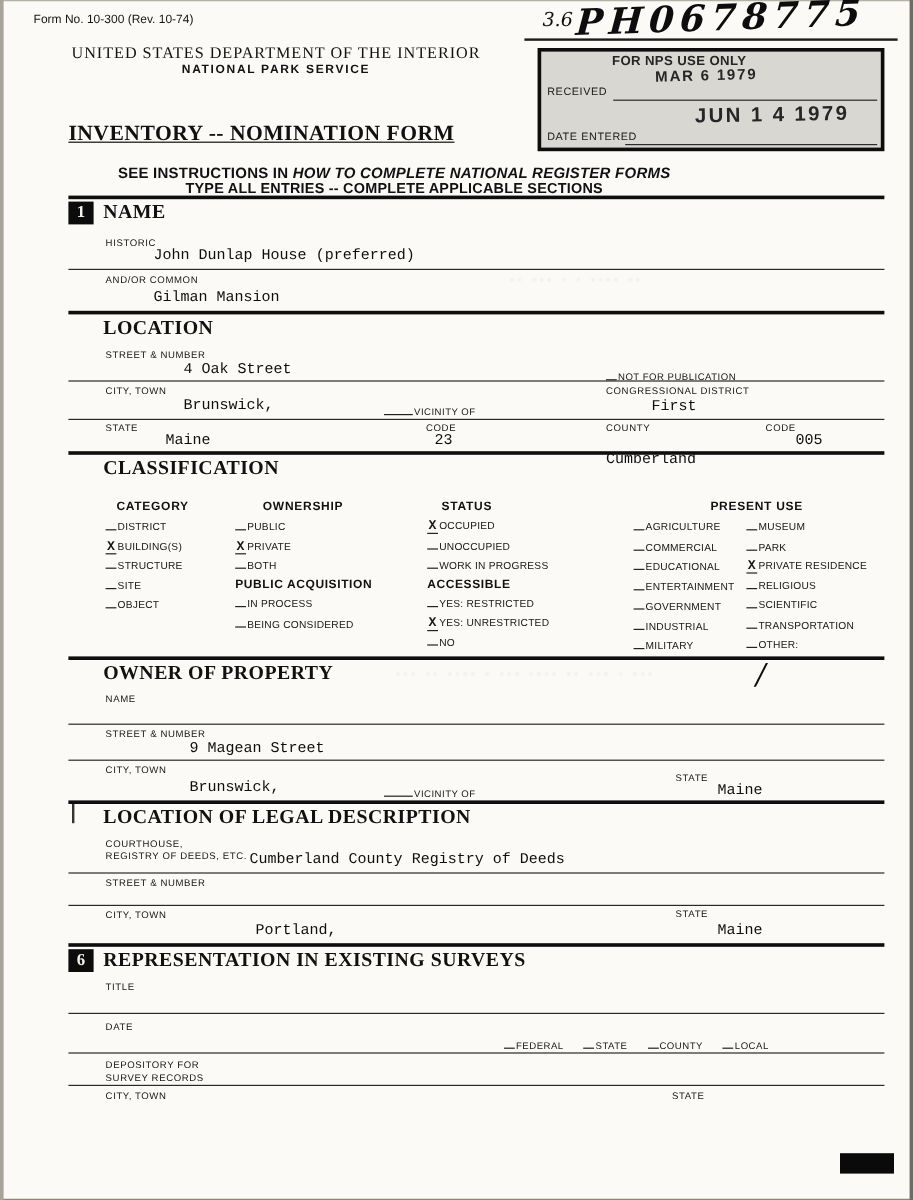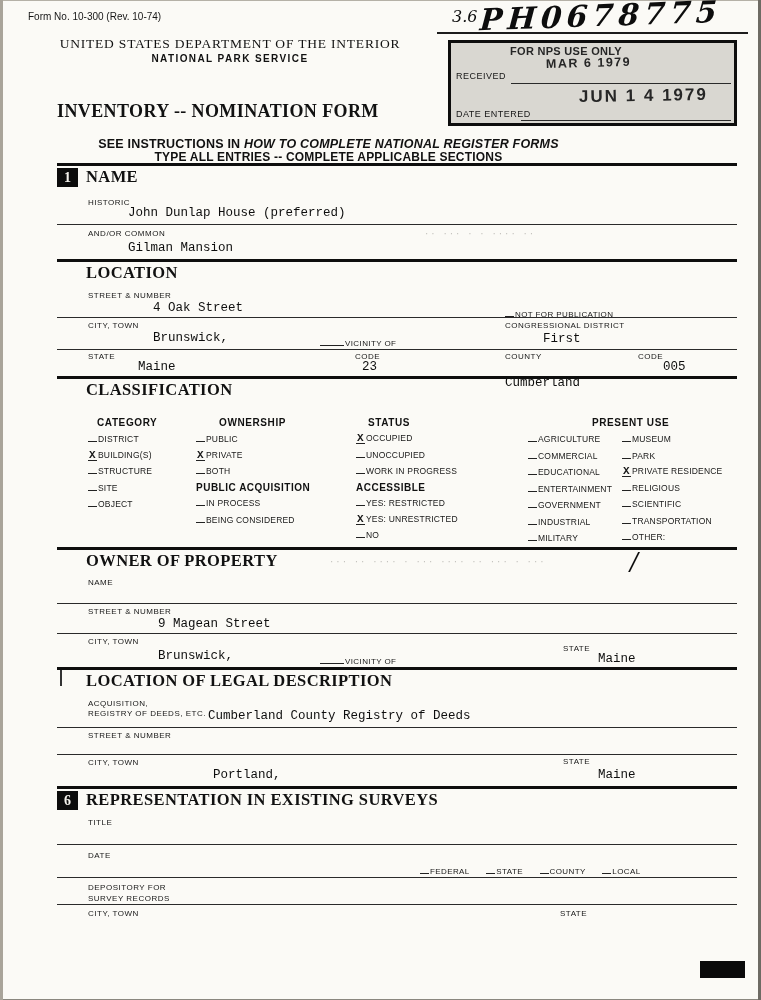--- a/index.html
+++ b/index.html
@@ -46,21 +46,21 @@
   <div class="box">
     <div class="stamp" style="left:16px;top:2px;font-size:11px;letter-spacing:.3px;margin-left:43px;">FOR NPS USE ONLY</div>
     <div class="stamp" style="left:95px;top:13px;font-size:12.5px;letter-spacing:1.5px;transform:rotate(-1.5deg);">MAR 6  1979</div>
     <div class="lbl" style="left:5px;top:28px;font-size:9px;">RECEIVED</div>
     <div class="boxline" style="left:60px;top:40px;width:220px;"></div>
     <div class="stamp" style="left:128px;top:43px;font-size:17px;letter-spacing:2px;transform:rotate(-1deg);">JUN 1 4 1979</div>
     <div class="lbl" style="left:5px;top:66px;font-size:9px;">DATE ENTERED</div>
     <div class="boxline" style="left:70px;top:77px;width:210px;"></div>
   </div>
 
-  <div class="doc-title" style="left:57px;top:101px;">INVENTORY -- NOMINATION FORM</div>
+  <div class="doc-title" style="left:57px;top:101px;text-decoration:underline;">INVENTORY -- NOMINATION FORM</div>
 
   <div class="instr" style="top:137px;"><span>SEE INSTRUCTIONS IN </span><span style="font-style:italic;">HOW TO COMPLETE NATIONAL REGISTER FORMS</span></div>
   <div class="instr" style="top:150px;font-size:12px;">TYPE ALL ENTRIES -- COMPLETE APPLICABLE SECTIONS</div>
 
   <div class="rule" style="top:163px;"></div>
 
   <div class="num" style="left:57px;top:168px;">1</div>
   <div class="sec" style="left:86px;top:167px;">NAME</div>
 
   <div class="lbl" style="left:88px;top:198px;">HISTORIC</div>
@@ -169,21 +169,21 @@
   <div class="lbl" style="left:563px;top:644px;">STATE</div>
   <div class="val" style="left:158px;top:649px;">Brunswick,</div>
   <div class="ckin" style="left:320px;top:653px;"><span class="bl blw"></span><span>VICINITY OF</span></div>
   <div class="val" style="left:598px;top:652px;">Maine</div>
 
   <div class="rule" style="top:667px;"></div>
 
   <div style="position:absolute;left:60px;top:670px;width:2px;height:16px;background:#333;"></div>
   <div class="sec" style="left:86px;top:671px;">LOCATION OF LEGAL DESCRIPTION</div>
 
-  <div class="lbl" style="left:88px;top:699px;">ACQUISITION,</div>
+  <div class="lbl" style="left:88px;top:699px;">COURTHOUSE,</div>
   <div class="lbl" style="left:88px;top:709px;">REGISTRY OF DEEDS, ETC.</div>
   <div class="val" style="left:208px;top:709px;">Cumberland County Registry of Deeds</div>
   <div class="line" style="top:727px;"></div>
 
   <div class="lbl" style="left:88px;top:731px;">STREET &amp; NUMBER</div>
   <div class="line" style="top:754px;"></div>
 
   <div class="lbl" style="left:88px;top:758px;">CITY, TOWN</div>
   <div class="lbl" style="left:563px;top:757px;">STATE</div>
   <div class="val" style="left:213px;top:768px;">Portland,</div>

